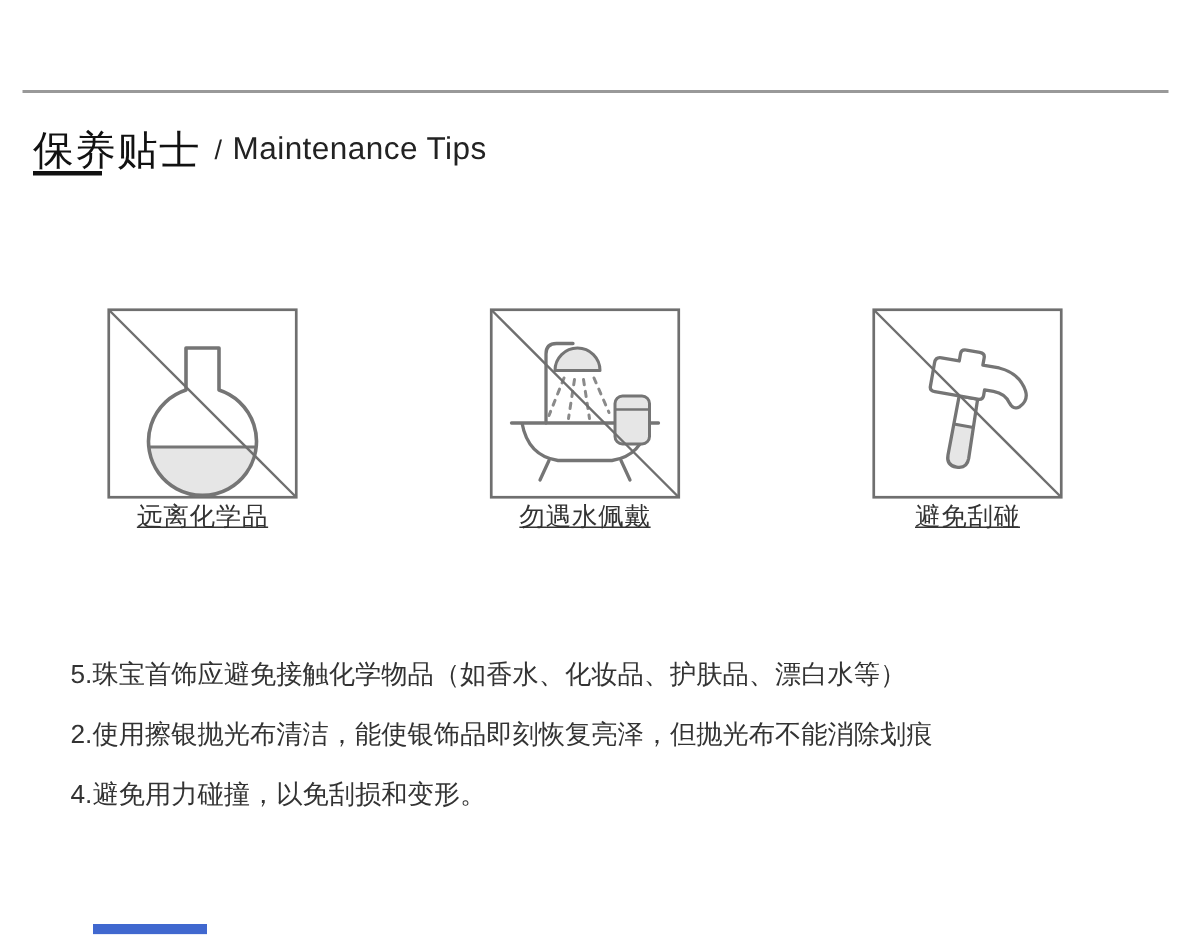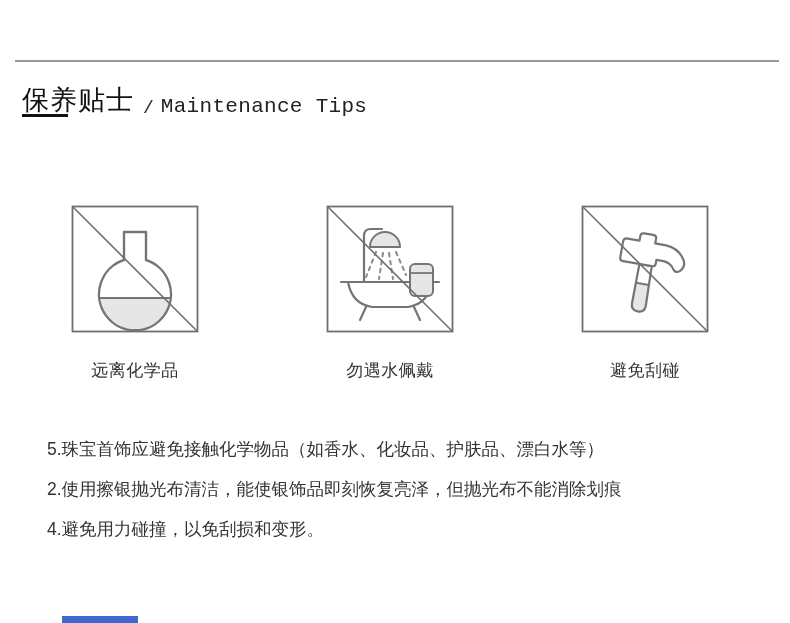--- a/index.html
+++ b/index.html
@@ -7,30 +7,30 @@
     position:relative;
     width:790px;height:623px;
     background:#ffffff;
     overflow:hidden;
     font-family:"Liberation Sans","DejaVu Sans",sans-serif;
     color:#333;
   }
   
   .top-rule{position:absolute;left:15px;top:60px;width:764px;height:2px;background:#999;}
   
-  .title-row{position:absolute;left:22px;top:82px;display:flex;align-items:flex-end;white-space:nowrap;font-family:Liberation Mono, monospace;}
+  .title-row{position:absolute;left:22px;top:82px;display:flex;align-items:center;white-space:nowrap;}
   .title-cn{font-size:27px;font-weight:500;color:#111;letter-spacing:1px;}
   .title-sep{font-size:18px;color:#222;margin:0 7px 0 9px;}
   .title-en{font-size:21px;color:#222;letter-spacing:.3px;}
   .title-underline{position:absolute;left:22px;top:114px;width:46px;height:3px;background:#111;}
   
   .icons-row{position:absolute;left:71px;top:205px;width:638px;display:flex;justify-content:space-between;}
   .tile{margin:0;width:128px;text-align:center;}
   .tile svg{display:block;}
-  .tile figcaption{margin-top:26px;font-size:17px;color:#333;letter-spacing:.5px;white-space:nowrap;}
+  .tile figcaption{margin-top:0;font-size:17px;color:#333;letter-spacing:.5px;white-space:nowrap;text-decoration:underline;}
   
   .tips{position:absolute;left:47px;top:429px;font-size:17.5px;line-height:40px;color:#333;}
   .tips div{white-space:nowrap;}
   
   .accent-bar{position:absolute;left:62px;bottom:0;width:76px;height:7px;background:#4068cf;}
 </style>
 </head>
 <body>
 
 <div class="canvas">

